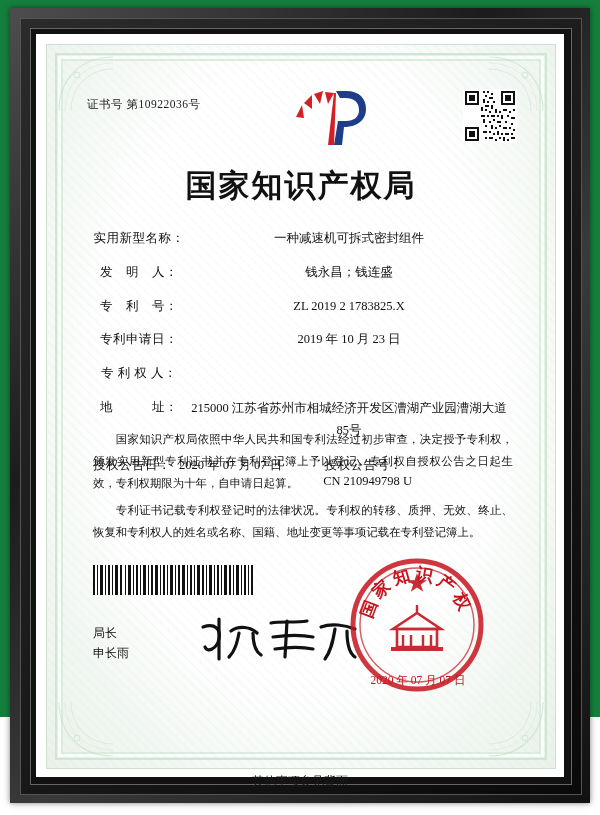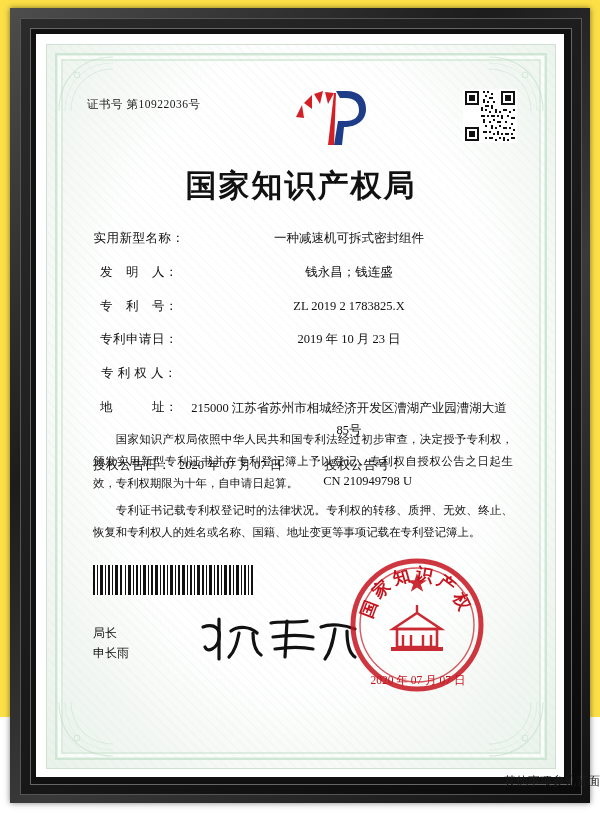--- a/index.html
+++ b/index.html
@@ -5,21 +5,21 @@
   html,body{margin:0;padding:0;}
   body{
     width:600px;height:815px;
     background:#ffffff;
     font-family:"Liberation Serif", serif;
     overflow:hidden;
   }
   .page{
     position:relative;
     width:600px;height:717px;
-    background:#fde047;
+    background:#15803d;
   }
   
   .frame-outer{
     position:absolute;left:10px;top:8px;width:580px;height:795px;
     background:linear-gradient(135deg,#4d4d4d,#1c1c1c 35%,#3a3a3a 60%,#111 100%);
     box-shadow:0 0 6px rgba(0,0,0,.5);
   }
   .frame-bevel{
     position:absolute;left:20px;top:18px;width:560px;height:775px;
     background:linear-gradient(135deg,#2b2b2b,#0a0a0a);
@@ -111,21 +111,21 @@
   }
   .seal-date{
     position:absolute;left:305px;top:628px;width:132px;text-align:center;
     color:#c5141e;font-size:11.5px;font-family:"Liberation Serif",serif;
   }
   .pagenum{
     position:absolute;left:0;top:668px;width:508px;text-align:center;
     font-size:11.5px;color:#111;
   }
   .footnote{
-    position:absolute;left:0;top:773px;width:600px;text-align:right;
+    position:absolute;left:0;top:773px;width:600px;text-align:center;
     font-size:12px;color:#1a1a1a;
     font-family:"DejaVu Sans", sans-serif;
   }
   .watermark{
     position:absolute;left:0;top:0;width:508px;height:723px;
     background:
       repeating-linear-gradient(45deg, rgba(200,225,205,.10) 0 2px, rgba(255,255,255,0) 2px 7px);
     pointer-events:none;
   }
 </style>

